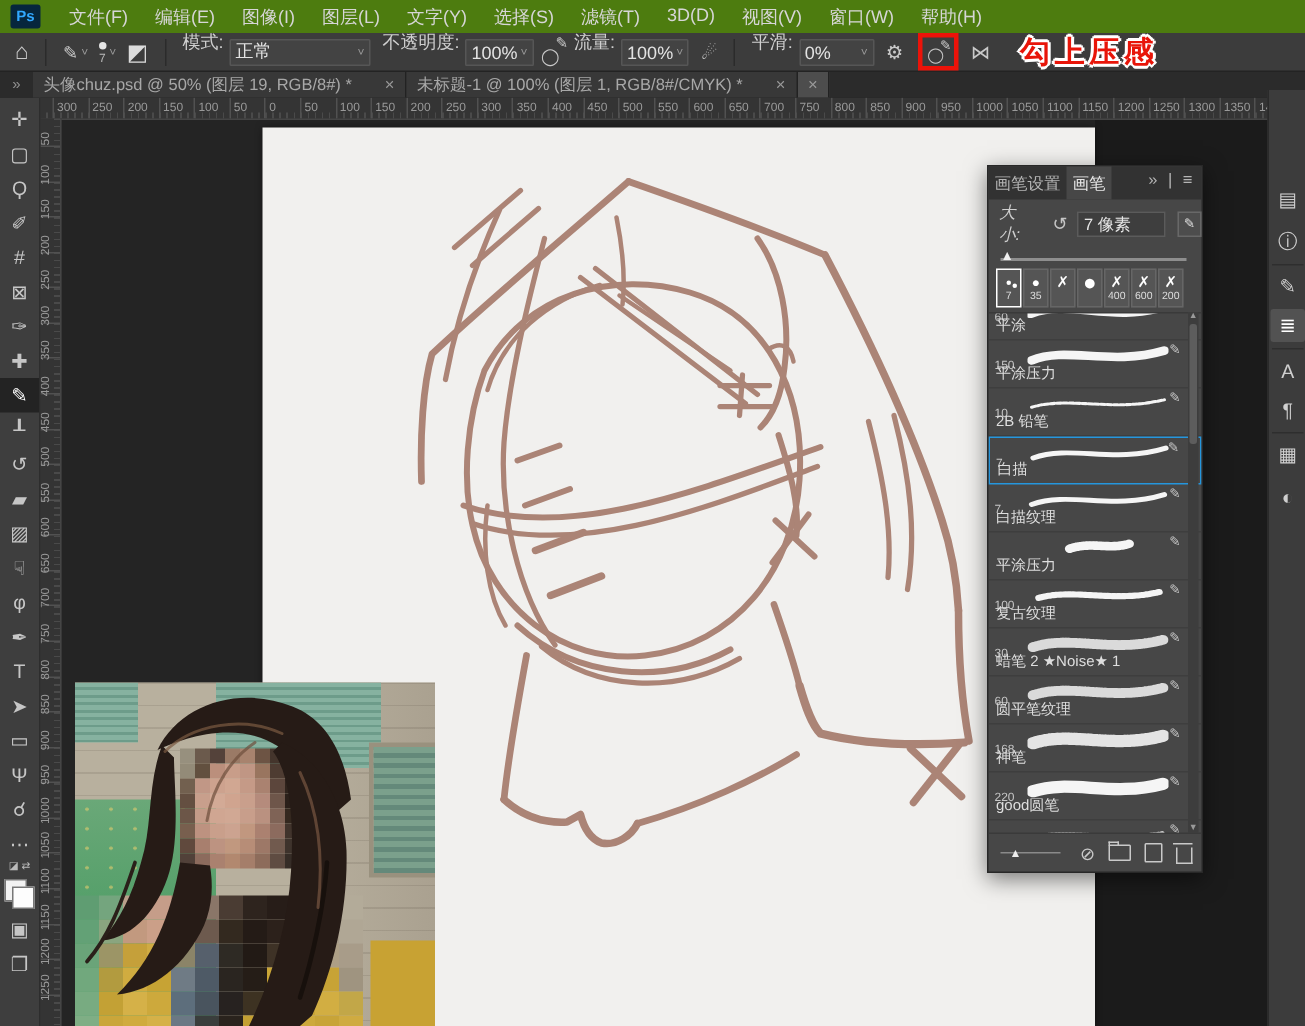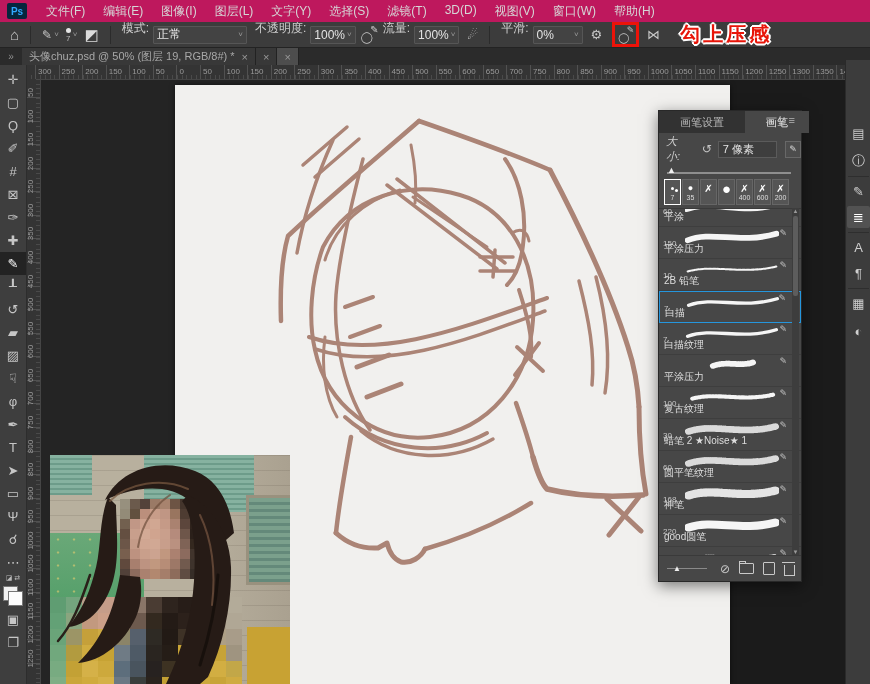--- a/index.html
+++ b/index.html
@@ -1,20 +1,20 @@
 <!DOCTYPE html>
 <html><head>
 <meta charset="utf-8">
 <style>
   html,body{margin:0;padding:0;}
   body{width:870px;height:684px;background:#1d1d1d;position:relative;overflow:hidden;
        font-family:"Liberation Sans","DejaVu Sans",sans-serif;color:#ccc;}
   .abs{position:absolute;}
   
-  .menubar{left:0;top:0;width:870px;height:22px;background:#be185d;border-bottom:1px solid #2a2a2a;
+  .menubar{left:0;top:0;width:870px;height:22px;background:#4d7c0f;border-bottom:1px solid #2a2a2a;
            display:flex;align-items:center;font-size:12px;color:#d6d6d6;z-index:10;}
   .ps-logo{width:20px;height:16px;margin:0 10px 0 7px;background:#06263d;color:#31a8ff;font-size:10px;
            font-weight:bold;display:flex;align-items:center;justify-content:center;border-radius:2px;}
   .menu-item{padding:0 9px;white-space:nowrap;cursor:default;}
   
   .optionsbar{left:0;top:22px;width:870px;height:25px;background:#3c3c3c;border-bottom:1px solid #232323;
               display:flex;align-items:center;font-size:12px;color:#cfcfcf;z-index:10;}
   .sep{width:1px;height:18px;background:#2b2b2b;margin:0 7px;flex:none;}
   .obtn{height:20px;display:flex;align-items:center;justify-content:center;padding:0 4px;color:#c9c9c9;flex:none;}
   .chev{font-size:8px;color:#9a9a9a;margin-left:2px;}
@@ -33,21 +33,21 @@
   .press .p{position:absolute;right:0;top:-2px;font-size:10px;color:#c9c9c9;}
   .red-box{width:21px;height:19px;border:3px solid #ec1309;display:flex;align-items:center;
            justify-content:center;margin-left:6px;flex:none;}
   .annotation{font-weight:bold;font-size:20px;letter-spacing:3px;margin-left:16px;white-space:nowrap;
       text-shadow:-2px 0 #fff,2px 0 #fff,0 -2px #fff,0 2px #fff,-1px -1px #fff,1px 1px #fff,-1px 1px #fff,1px -1px #fff;}
   
   .tabbar{left:0;top:48px;width:870px;height:17px;background:#2b2b2b;display:flex;align-items:flex-end;
           font-size:11px;z-index:9;}
   .tab-ovf{width:22px;height:17px;display:flex;align-items:center;justify-content:center;color:#8f8f8f;font-size:10px;}
   .tab{height:17px;display:flex;align-items:center;padding:0 7px;background:#383838;color:#a8a8a8;
-       border-right:1px solid #222;gap:7px;white-space:nowrap;}
+       border-right:1px solid #222;gap:22px;white-space:nowrap;}
   .tab.active{background:#4d4d4d;color:#e4e4e4;}
   .tab .close{color:#9a9a9a;font-size:11px;}
   
   .toolbar{left:0;top:65px;width:26px;height:619px;background:#3e3e3e;border-right:1px solid #2d2d2d;
            display:flex;flex-direction:column;align-items:center;padding-top:3px;z-index:8;}
   .tool{width:26px;height:23px;display:flex;align-items:center;justify-content:center;color:#c6c6c6;font-size:13px;flex:none;}
   .tool.active{background:#232323;color:#fff;}
   .swatches{position:relative;width:20px;height:20px;margin:4px 0 2px 0;flex:none;}
   .swatches .fg{position:absolute;left:0;top:0;width:13px;height:13px;background:#f2f2f2;border:1px solid #777;}
   .swatches .bgc{position:absolute;right:0;bottom:0;width:13px;height:13px;background:#fdfdfd;border:1px solid #777;}
@@ -72,21 +72,21 @@
   
   .rightdock{left:845px;top:60px;width:25px;height:624px;background:#3c3c3c;border-left:1px solid #2a2a2a;z-index:9;}
   .dock-icon{position:absolute;left:1px;width:23px;height:22px;display:flex;align-items:center;
              justify-content:center;color:#cfcfcf;font-size:13px;}
   .dock-icon.active{background:#525252;border-radius:2px;color:#fff;}
   .dock-div{position:absolute;left:2px;width:21px;height:1px;background:#2e2e2e;}
   
   .bpanel{left:658px;top:110px;width:142px;height:470px;background:#474747;border:1px solid #282828;
           box-shadow:0 4px 14px rgba(0,0,0,.5);z-index:12;font-size:11px;}
   .bp-header{position:absolute;left:0;top:0;width:100%;height:22px;background:#323232;display:flex;align-items:flex-end;}
-  .bp-tab{height:22px;display:flex;align-items:center;padding:0 21px;color:#b5b5b5;white-space:nowrap;font-size:11px;}
+  .bp-tab{height:22px;display:flex;align-items:center;padding:0 4px;color:#b5b5b5;white-space:nowrap;font-size:11px;}
   .bp-tab.active{background:#474747;color:#e8e8e8;}
   .bp-hicons{position:absolute;right:4px;top:3px;color:#b5b5b5;font-size:11px;letter-spacing:2px;}
   .bp-sizerow{position:absolute;left:0;top:28px;width:100%;height:20px;display:flex;align-items:center;color:#cfcfcf;}
   .bp-sizerow .lab{margin-left:7px;font-style:italic;}
   .bp-reset{margin-left:12px;color:#c5c5c5;font-size:12px;}
   .bp-sizebox{margin-left:6px;width:52px;height:15px;background:#3e3e3e;border:1px solid #5b5b5b;
               color:#e6e6e6;display:flex;align-items:center;padding:0 4px;font-size:11px;}
   .bp-pressbtn{margin-left:8px;width:15px;height:15px;border:1px solid #686868;background:#4d4d4d;
                display:flex;align-items:center;justify-content:center;font-size:9px;color:#ddd;}
   .bp-slider{position:absolute;left:8px;top:57px;width:124px;height:8px;}
@@ -228,20 +228,21 @@
 </div>
 
 <div class="abs tabbar">
   <span class="tab-ovf">»</span>
   <span id="tabs" style="display:flex;align-items:flex-end;">
       <span class="tab">
         <span class="title">头像chuz.psd @ 50% (图层 19, RGB/8#) *</span>
         <span class="close">×</span>
       </span>
       <span class="tab">
+        <span class="title">未标题-1 @ 100% (图层 1, RGB/8#/CMYK) *</span>
         <span class="close">×</span>
       </span>
       <span class="tab active">
         <span class="close">×</span>
       </span>
     </span>
 </div>
 
 <div class="abs toolbar" id="toolbar">
     <div class="tool">✛</div>

